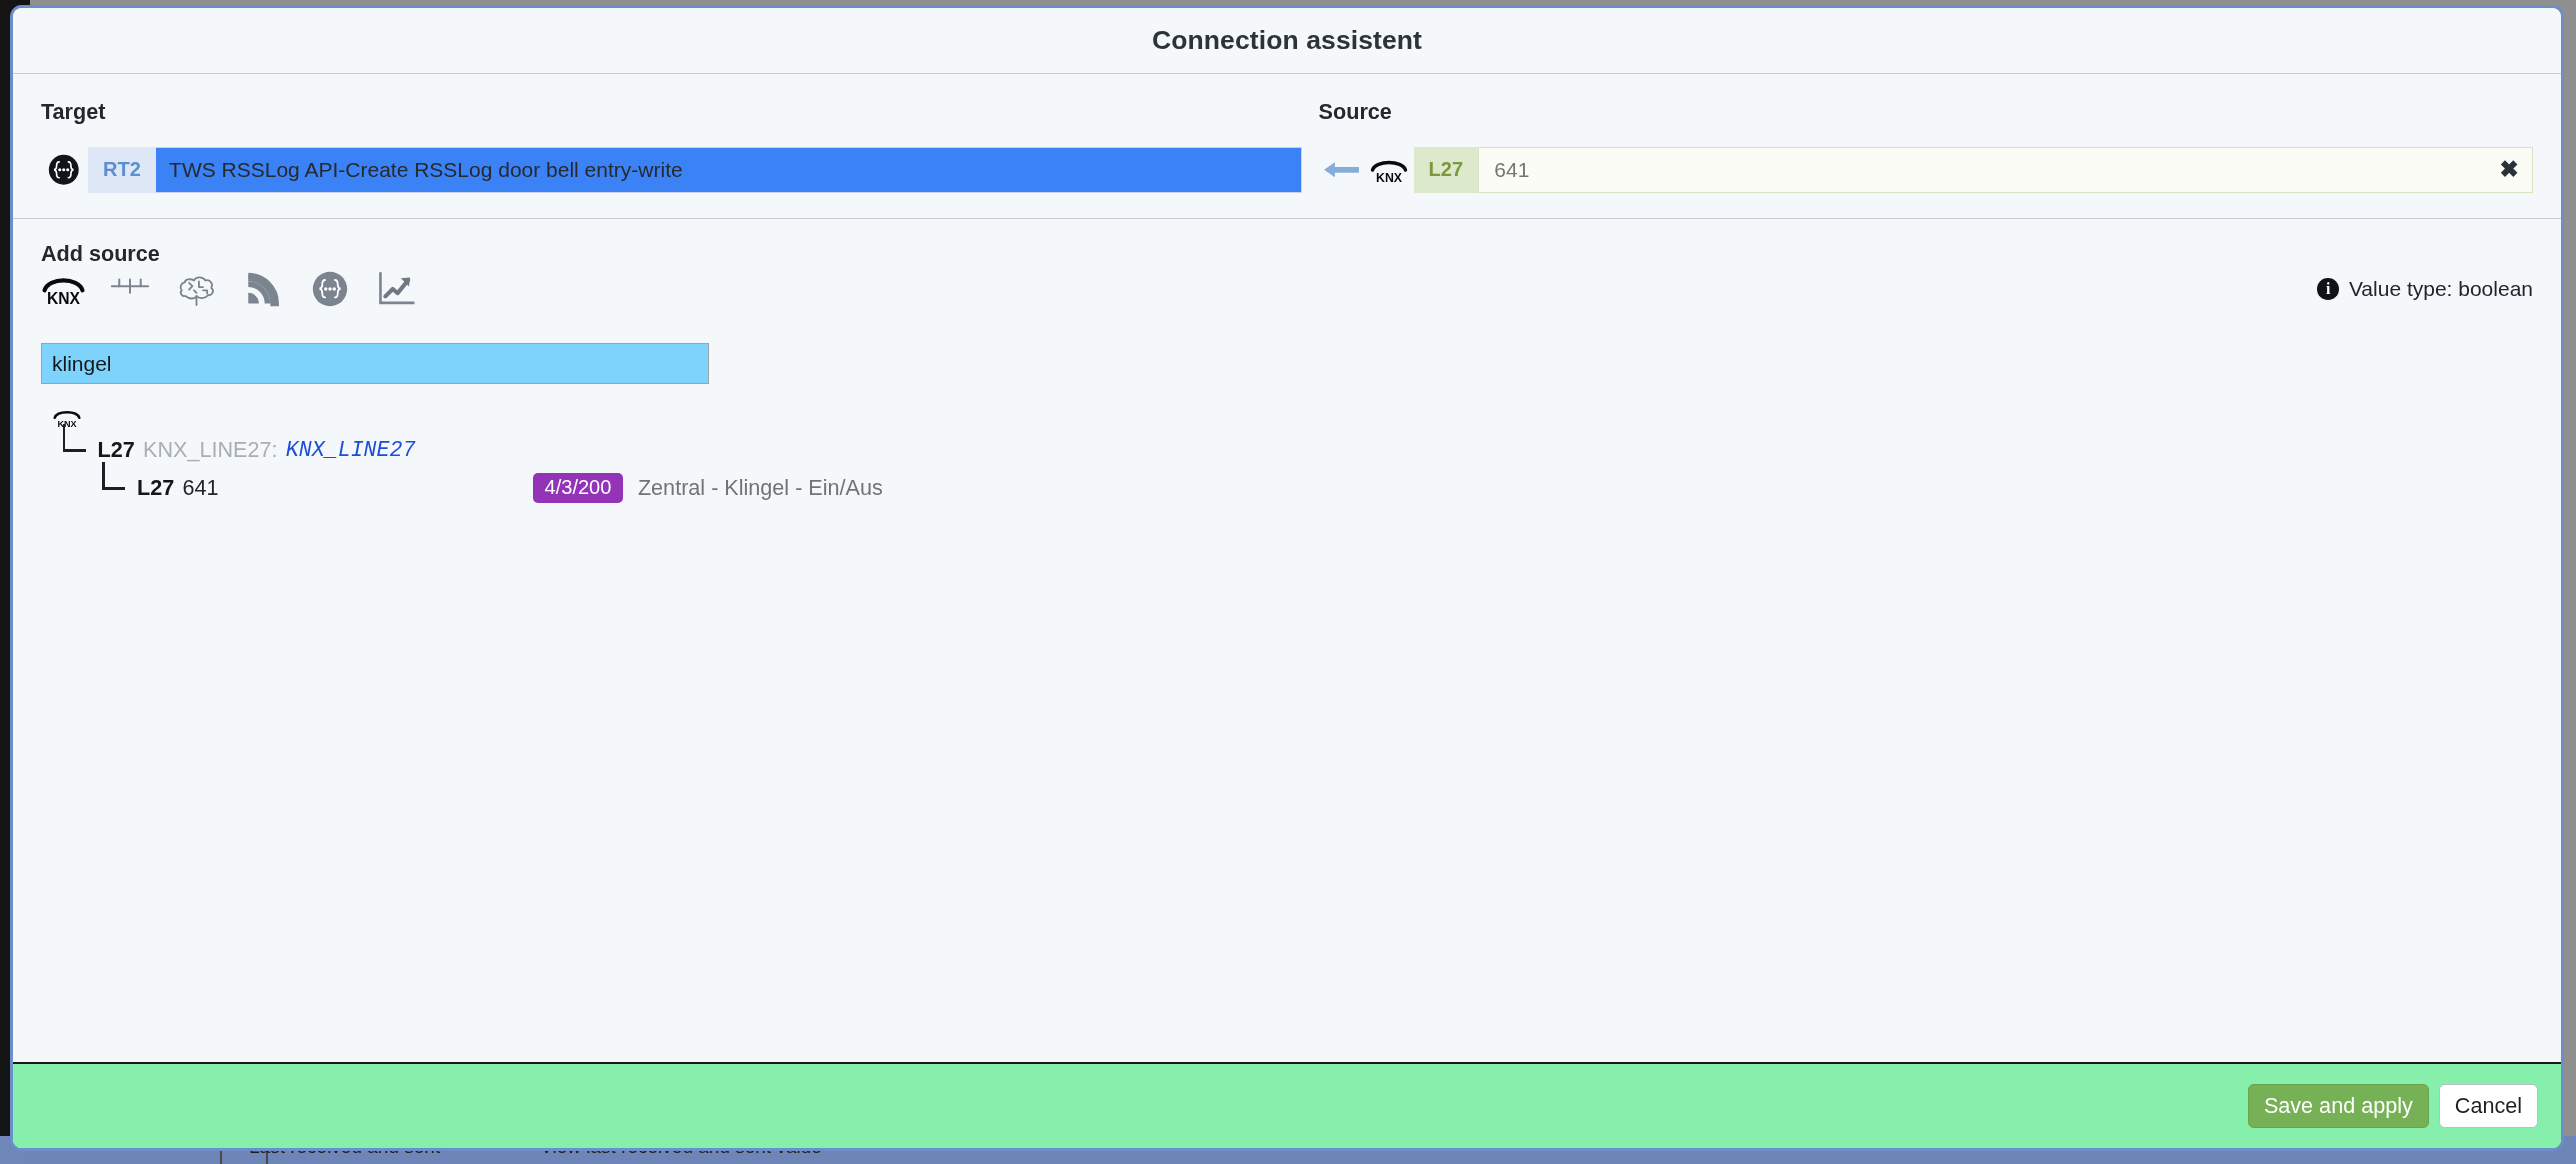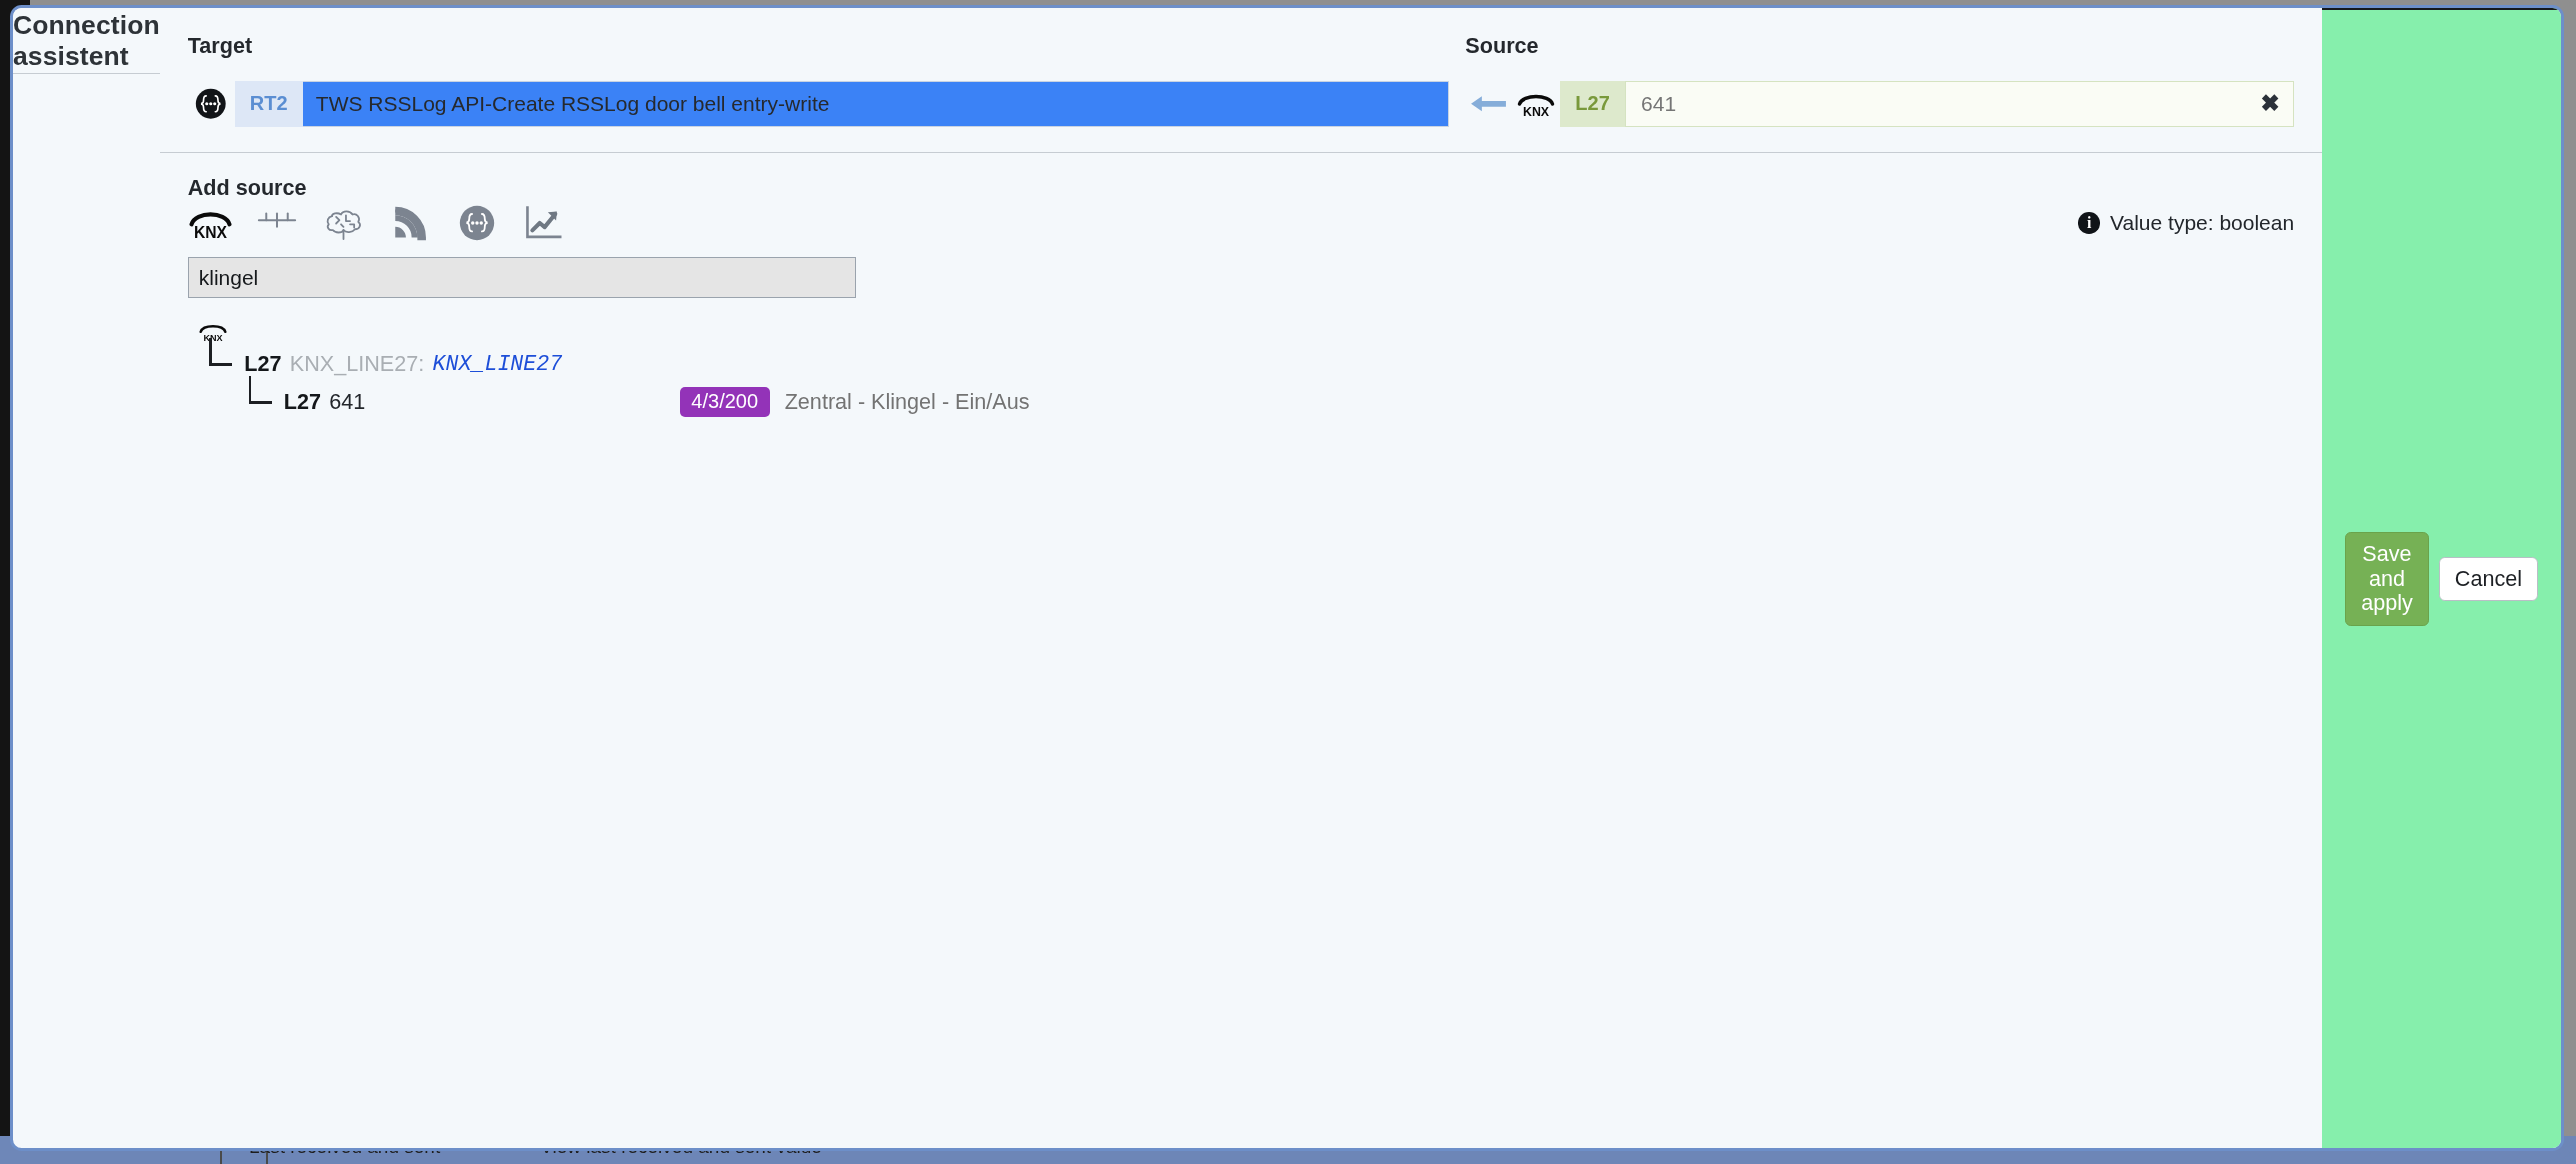--- a/index.html
+++ b/index.html
@@ -40,21 +40,21 @@
 
   
   #modal {
     position: absolute;
     left: 10px; top: 5px;
     width: 2554px; height: 1146px;
     background: #f4f8fb;
     border: 3.3px solid #6d8fc9;
     border-radius: 11.6px;
     overflow: hidden;
-    display: flex; flex-direction: row;
+    display: flex; flex-direction: column;
   }
 
   
   #modal-titlebar {
     height: 66px;
     flex: 0 0 66px;
     background: #f4f8fb;
     display: flex; align-items: center; justify-content: center;
     border-bottom: 1.7px solid #c6ccd2;
   }
@@ -171,26 +171,27 @@
     width: 21.6px; height: 21.6px; border-radius: 50%;
     background: #101418; color: #ffffff;
     font-size: 15.8px; font-weight: bold; font-family: "Liberation Serif", serif;
     display: flex; align-items: center; justify-content: center;
     line-height: 1;
   }
 
   #search-input {
     width: 668px; height: 41px;
     border: 0.8px solid #9aa3ad;
-    background: #e5e5e5;
+    background: #7dd3fc;
     font-size: 21px;
     color: #16191c;
     padding: 16px 10px;
     font-family: "Liberation Sans", sans-serif;
     outline: none;
+    margin-top: 20px;
   }
 
   
   #results-tree { padding: 23px 28px 0 28px; }
 
   .tree-root-icon { margin-left: 11.6px; margin-bottom: 1.7px; }
 
   .tree-node {
     display: flex; align-items: center;
     font-size: 21.6px; color: #22262b;

